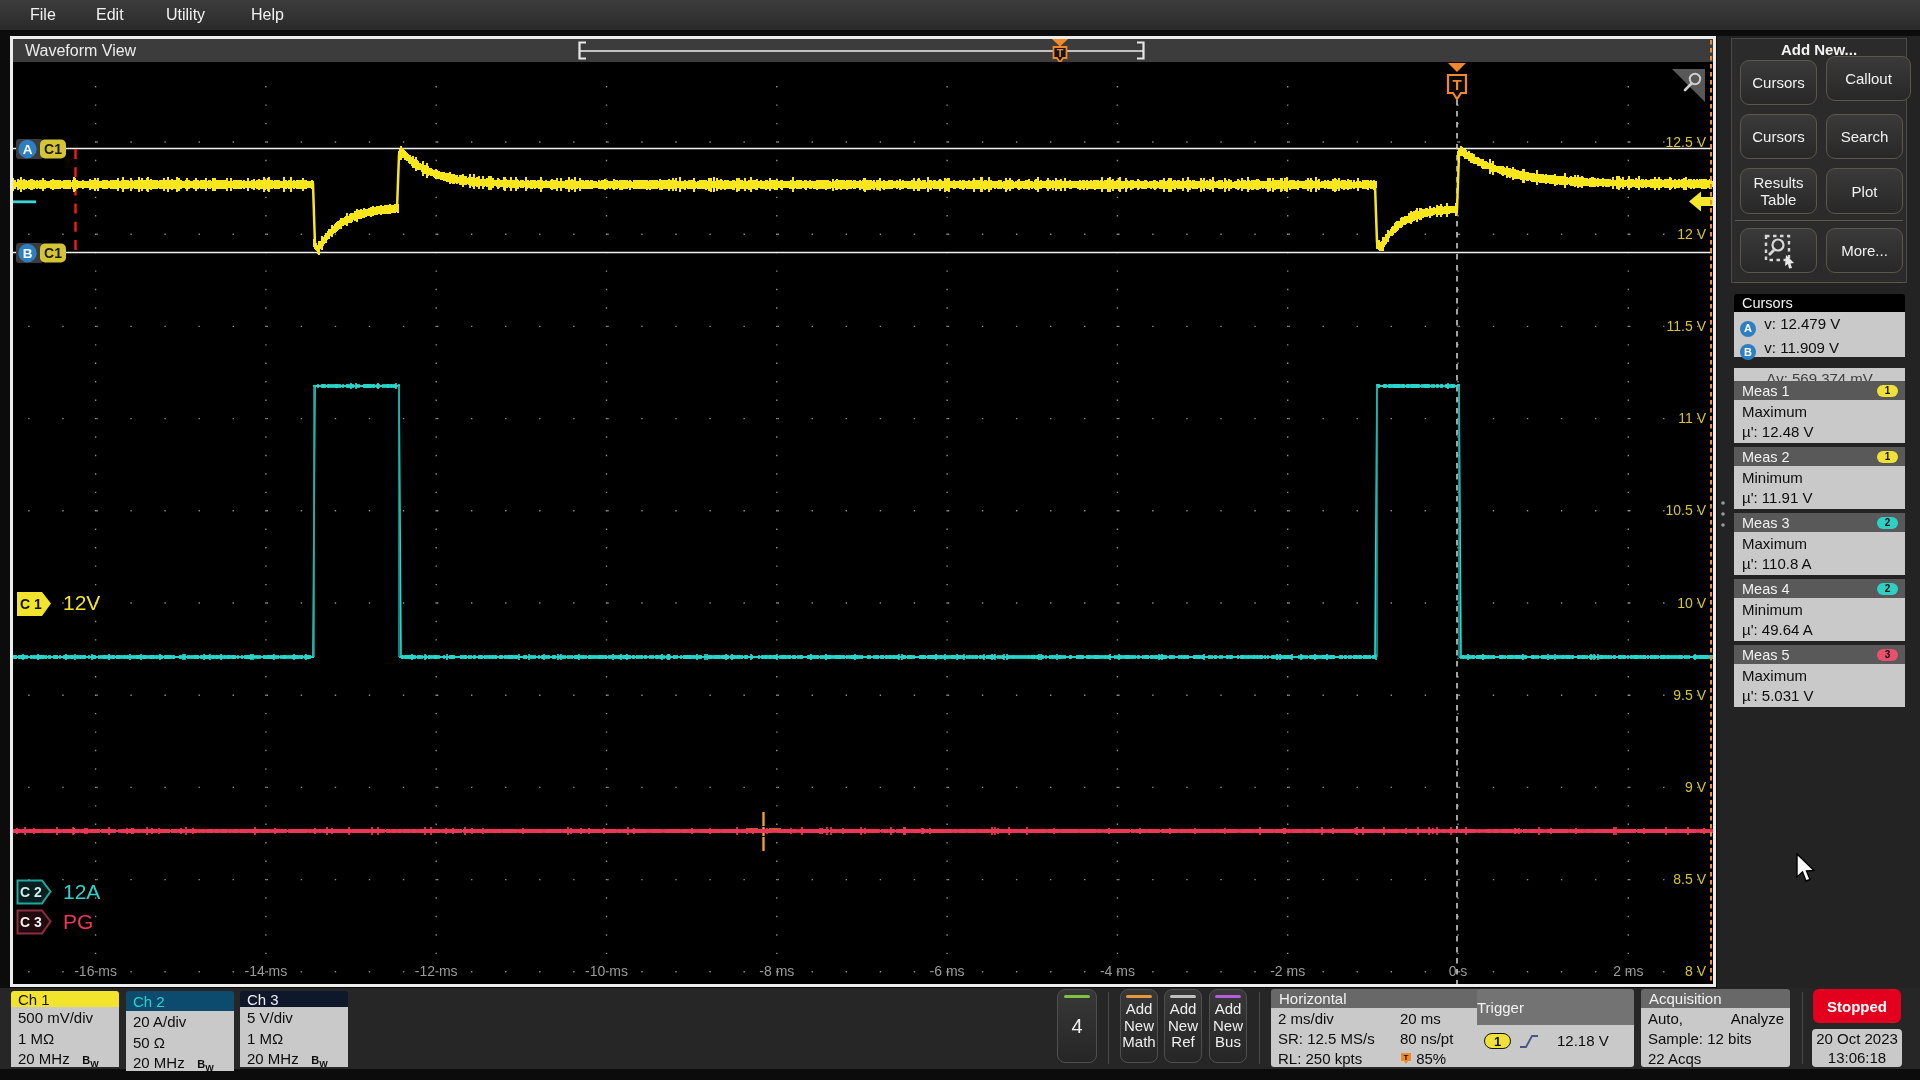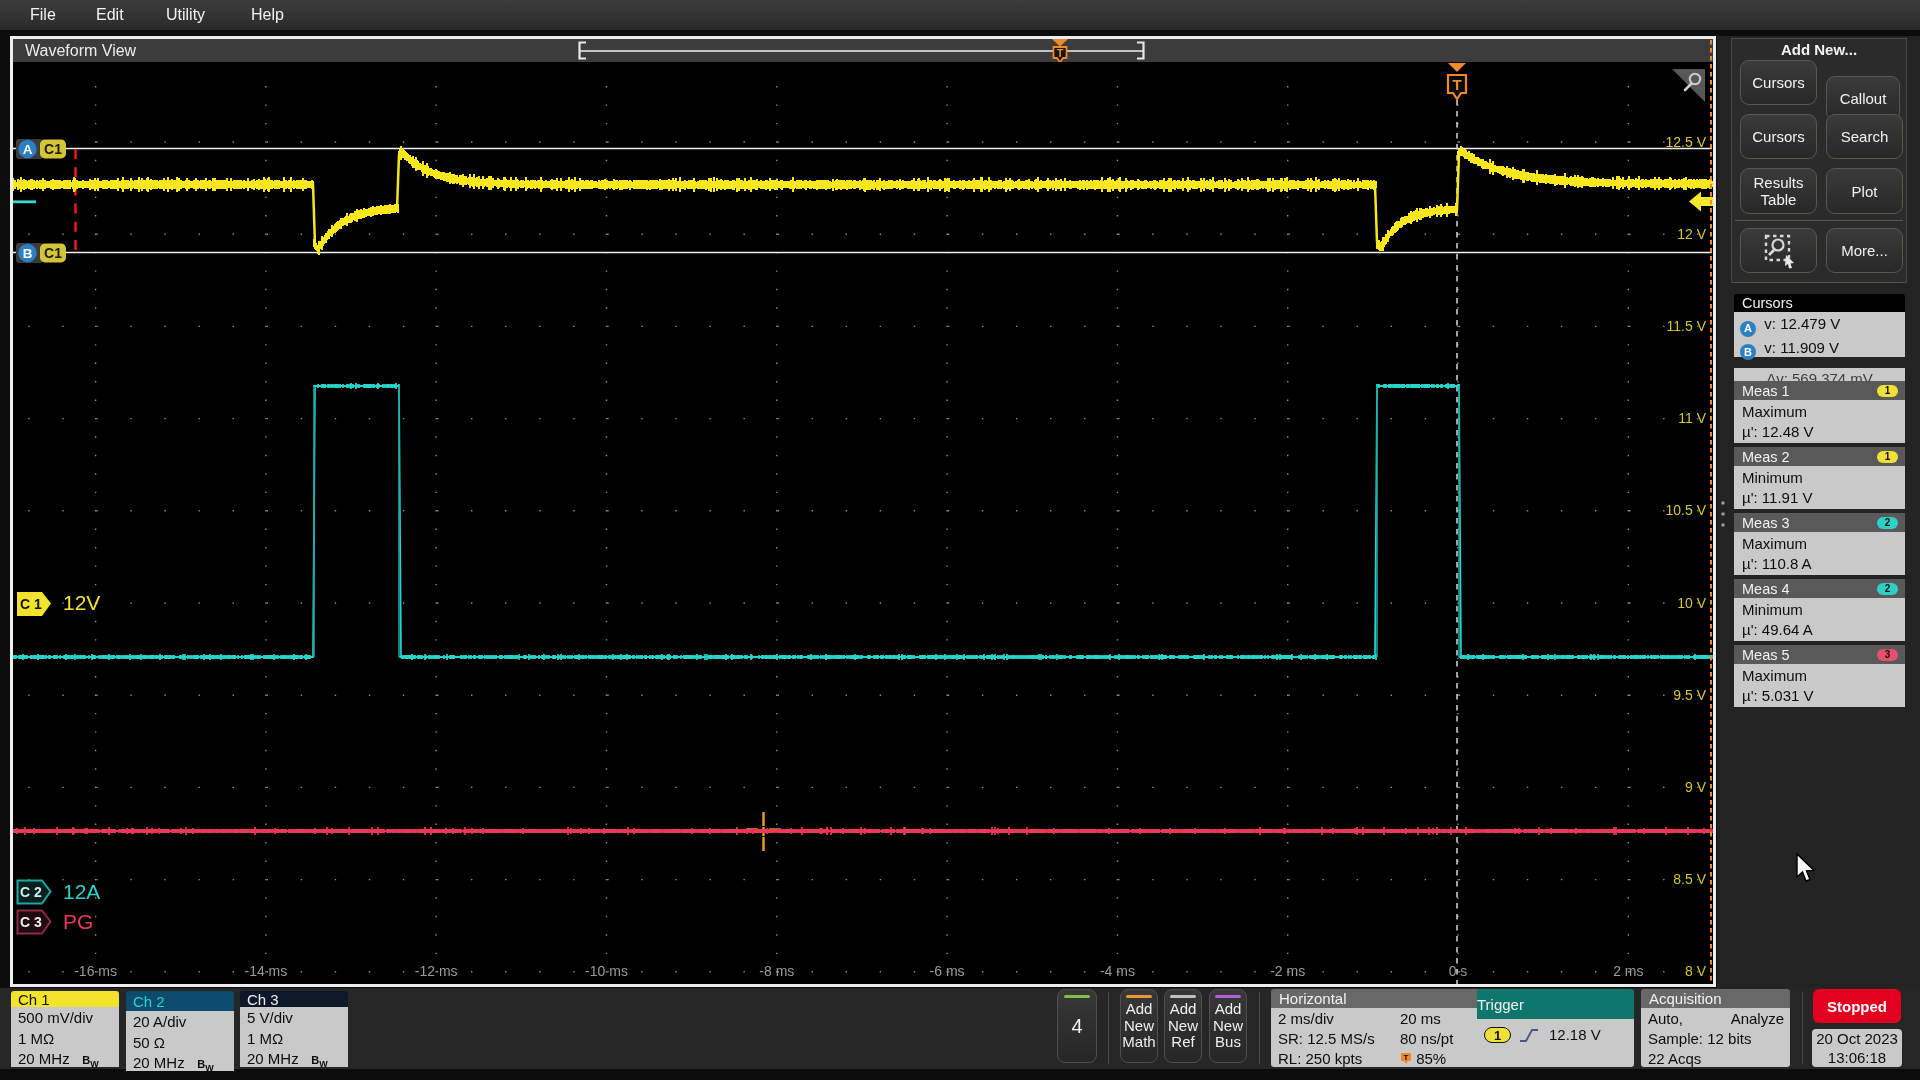--- a/index.html
+++ b/index.html
@@ -12,21 +12,21 @@
 <span style="position:absolute;left:30px;top:6px">File</span>
 <span style="position:absolute;left:96px;top:6px">Edit</span>
 <span style="position:absolute;left:166px;top:6px">Utility</span>
 <span style="position:absolute;left:251px;top:6px">Help</span>
 </div>
 
 <div style="position:absolute;left:1717px;top:36px;width:203px;height:952px;background:#232323"></div>
 <div style="position:absolute;left:1731px;top:38px;width:176px;height:245px;background:#2b2b2b;border:1px solid #4a4a4a"></div>
 <div style="position:absolute;left:1731px;top:38px;width:176px;text-align:center;color:#f2f2f2;font-size:15px;font-weight:bold;padding-top:3px">Add New...</div>
 <div class="pbtn" style="left:1740px;top:60px;width:77px;height:45px">Cursors</div>
-<div class="pbtn" style="left:1826px;top:76px;width:74px;height:45px">Callout</div>
+<div class="pbtn" style="left:1826px;top:56px;width:85px;height:45px">Callout</div>
 <div class="pbtn" style="left:1740px;top:114px;width:77px;height:45px">Cursors</div>
 <div class="pbtn" style="left:1826px;top:114px;width:77px;height:45px">Search</div>
 <div class="pbtn" style="left:1740px;top:168px;width:77px;height:46px;line-height:17px">Results<br>Table</div>
 <div class="pbtn" style="left:1826px;top:168px;width:77px;height:46px">Plot</div>
 <div style="position:absolute;left:1735px;top:220px;width:168px;height:1px;background:#5c564c"></div>
 <div class="pbtn" style="left:1740px;top:228px;width:77px;height:45px">
 <svg width="46" height="36" viewBox="0 0 46 36">
 <rect x="10" y="3" width="23" height="24" fill="none" stroke="#d8d8d8" stroke-width="2.4" stroke-dasharray="3.5 3.5"></rect>
 <circle cx="22" cy="12" r="5.5" fill="none" stroke="#d8d8d8" stroke-width="2.2"></circle>
 <line x1="18" y1="17" x2="13" y2="22" stroke="#d8d8d8" stroke-width="2.8"></line>
@@ -240,28 +240,28 @@
             <td><svg width="12" height="14" viewBox="0 0 12 14" style="vertical-align:-2px">
                 <path d="M1 1 L11 1 L11 9 L8 9 L6 12 L4 9 L1 9 Z" fill="#f0882c"></path>
                 <text x="6" y="8" text-anchor="middle" font-size="8" font-weight="bold" fill="#111" font-family="Liberation Sans, sans-serif">T</text>
               </svg> 85%</td>
           </tr>
         </tbody>
       </table>
     </div>
 </div>
 <div style="position:absolute;left:1477px;top:989px;width:157px;height:78px;border-radius:3px;overflow:hidden">
-<div style="height:30px;background:#0f766e;color:#f2f2f2;font-size:15px;padding-left:0;display:flex;align-items:center">Trigger</div>
+<div style="height:36px;background:#737373;color:#f2f2f2;font-size:15px;padding-left:0;display:flex;align-items:center">Trigger</div>
 <div style="height:59px;background:#c9c9c9;color:#0d0d0d;font-size:15px;line-height:20px;padding:1px 6px 0 7px">
       <div style="display:flex;align-items:center;height:26px;margin-top:2px">
 <span style="display:inline-block;width:27px;height:16px;background:#f0e13a;border:1.6px solid #111;border-radius:8px;color:#111;font-size:13px;font-weight:bold;text-align:center;line-height:15px">1</span>
 <svg width="26" height="18" viewBox="0 0 26 18" style="margin-left:6px">
           <path d="M3 15 L9 15 L15 4 L21 4" fill="none" stroke="#4a5388" stroke-width="1.8"></path>
         </svg>
-<span style="margin-left:6px">12.18 V</span>
+<span style="margin-left:14px">12.18 V</span>
       </div>
     </div>
 </div>
 <div style="position:absolute;left:1641px;top:989px;width:149px;height:78px;border-radius:3px;overflow:hidden">
 <div style="height:19px;background:#686868;color:#f2f2f2;font-size:15px;padding-left:8px;display:flex;align-items:center">Acquisition</div>
 <div style="height:59px;background:#c9c9c9;color:#0d0d0d;font-size:15px;line-height:20px;padding:1px 6px 0 7px">
       <div style="display:flex;justify-content:space-between">
         <span>Auto,</span>
         <span>Analyze</span>
       </div>

